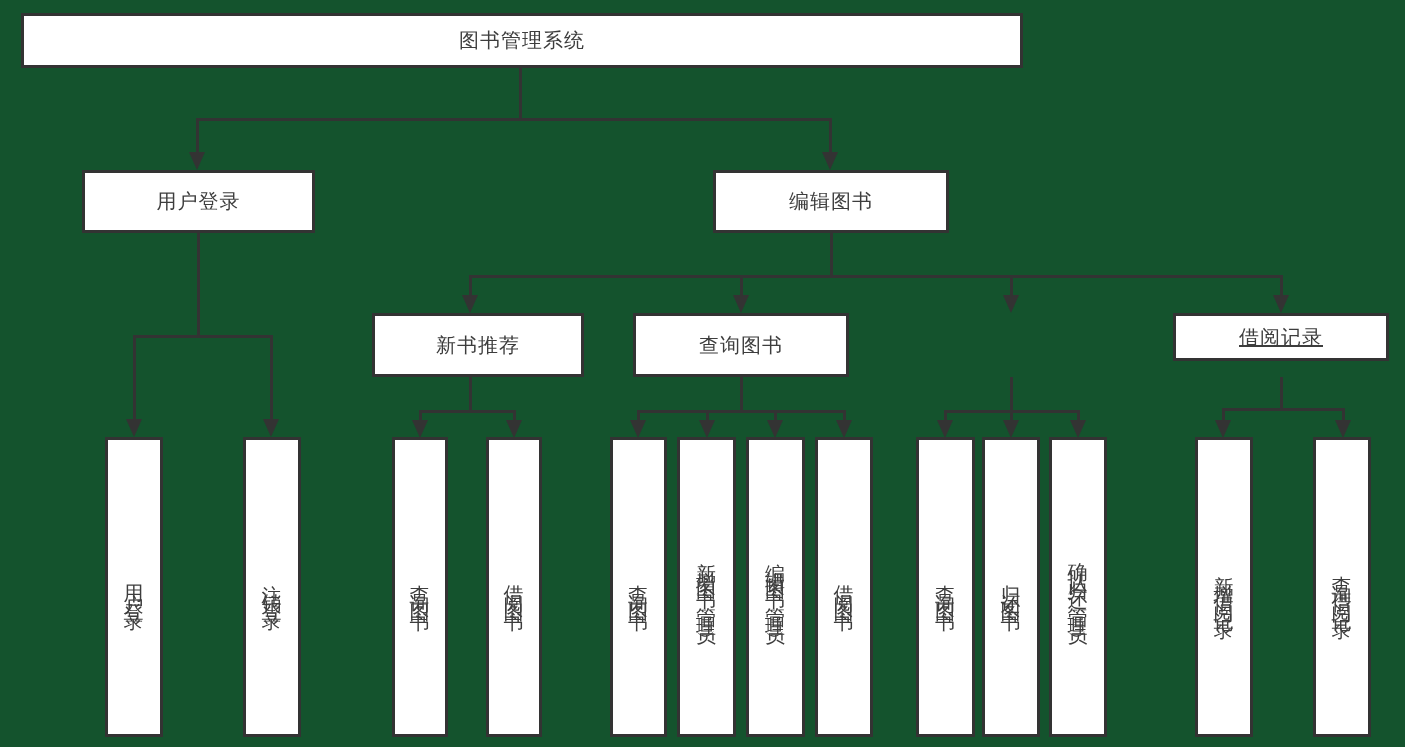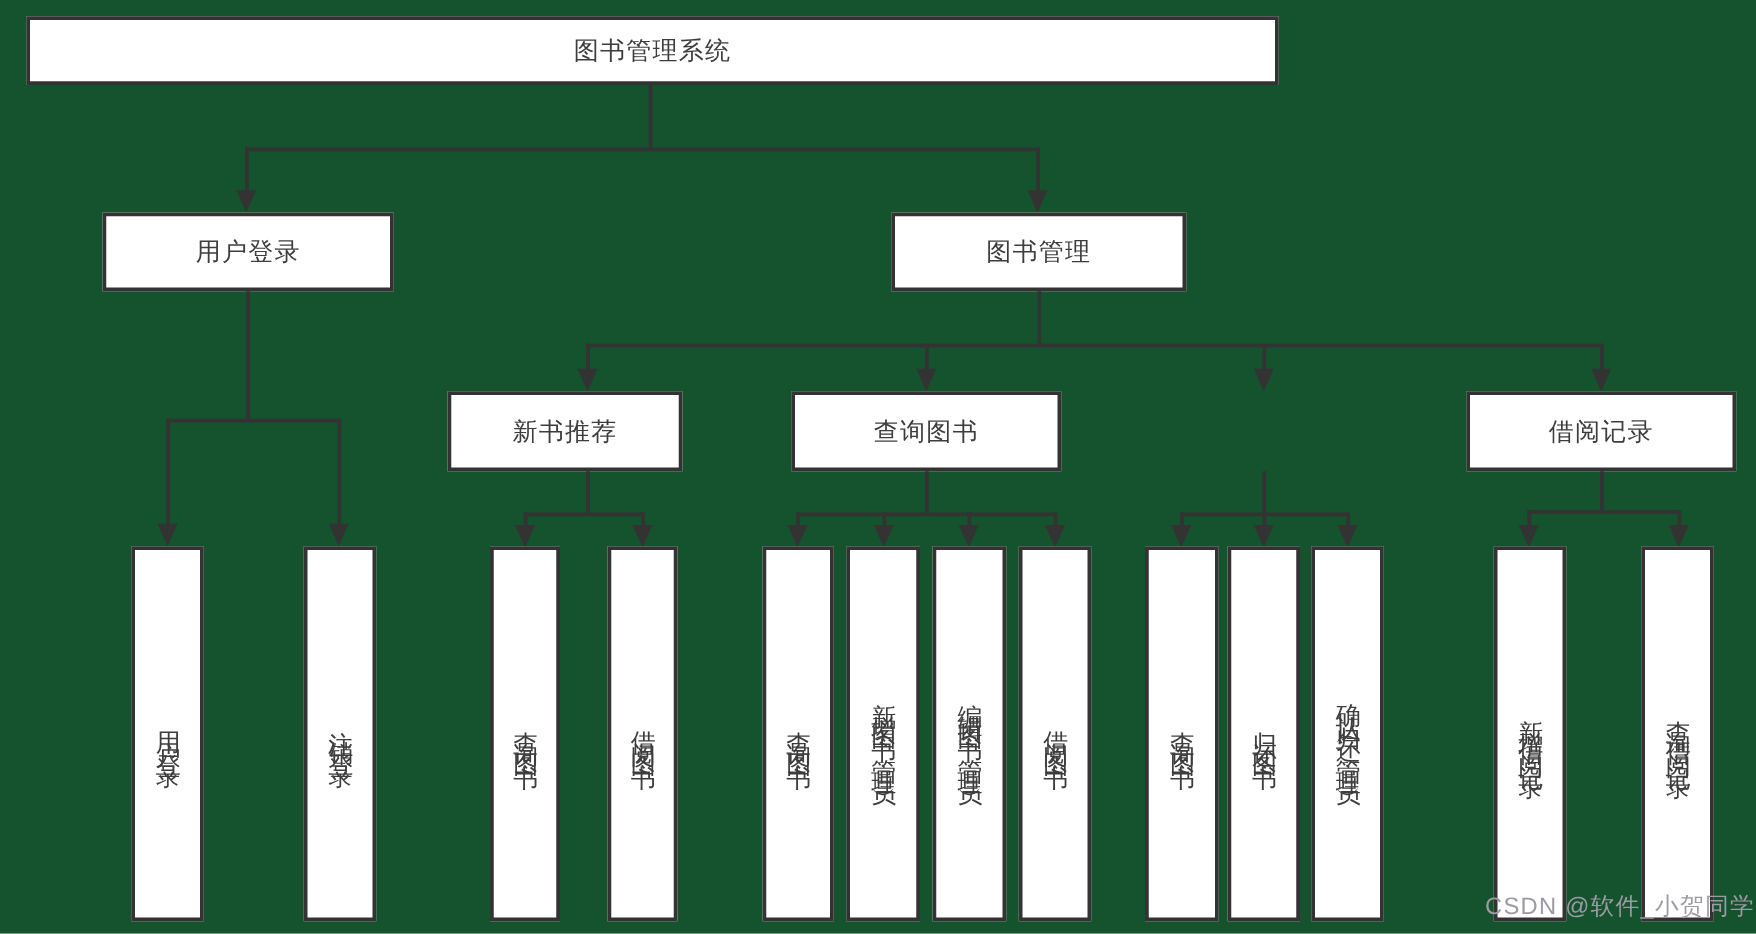--- a/index.html
+++ b/index.html
@@ -77,48 +77,48 @@
   <div class="hline" style="left:196px; top:118px; width:636px;"></div>
   <div class="vline" style="left:196px; top:118px; height:36px;"></div>
   <div class="arrow-down" style="left:189px; top:152px;"></div>
   <div class="vline" style="left:829px; top:118px; height:36px;"></div>
   <div class="arrow-down" style="left:822px; top:152px;"></div>
 
   <div class="box" style="left:82px; top:170px; width:233px; height:63px;">
     <span>用户登录</span>
   </div>
   <div class="box" style="left:713px; top:170px; width:236px; height:63px;">
-    <span>图书管理</span>
+    <span>编辑图书</span>
   </div>
 
   <div class="vline" style="left:197px; top:233px; height:102px;"></div>
   <div class="hline" style="left:133px; top:335px; width:140px;"></div>
   <div class="vline" style="left:133px; top:335px; height:86px;"></div>
   <div class="arrow-down" style="left:126px; top:419px;"></div>
   <div class="vline" style="left:270px; top:335px; height:86px;"></div>
   <div class="arrow-down" style="left:263px; top:419px;"></div>
 
   <div class="vline" style="left:830px; top:233px; height:42px;"></div>
   <div class="hline" style="left:469px; top:275px; width:812px;"></div>
   <div class="vline" style="left:469px; top:275px; height:22px;"></div>
   <div class="arrow-down" style="left:462px; top:295px;"></div>
   <div class="vline" style="left:740px; top:275px; height:22px;"></div>
   <div class="arrow-down" style="left:733px; top:295px;"></div>
   <div class="vline" style="left:1010px; top:275px; height:22px;"></div>
   <div class="arrow-down" style="left:1003px; top:295px;"></div>
   <div class="vline" style="left:1280px; top:275px; height:22px;"></div>
   <div class="arrow-down" style="left:1273px; top:295px;"></div>
 
-  <div class="box" style="left:358px; top:313px; width:188px; height:64px;text-align:right;">
+  <div class="box" style="left:372px; top:313px; width:212px; height:64px;text-align:right;">
     <span>新书推荐</span>
   </div>
   <div class="box" style="left:633px; top:313px; width:216px; height:64px;">
     <span>查询图书</span>
   </div>
-  <div class="box" style="left:1173px; top:313px; width:216px; height:64px;">
+  <div class="box" style="left:1173px; top:313px; width:216px; height:48px;text-decoration:underline;">
     <span>借阅记录</span>
   </div>
 
   <div class="vline" style="left:469px; top:377px; height:33px;"></div>
   <div class="hline" style="left:419px; top:410px; width:97px;"></div>
   <div class="vline" style="left:419px; top:410px; height:12px;"></div>
   <div class="arrow-down" style="left:412px; top:420px;"></div>
   <div class="vline" style="left:513px; top:410px; height:12px;"></div>
   <div class="arrow-down" style="left:506px; top:420px;"></div>
 
@@ -186,15 +186,14 @@
     <span>确认归还（管理员）</span>
   </div>
 
   <div class="box vbox" style="left:1195px; top:437px; width:58px; height:300px;">
     <span>新增借阅记录</span>
   </div>
   <div class="box vbox" style="left:1313px; top:437px; width:58px; height:300px;">
     <span>查询借阅记录</span>
   </div>
 
-  <div class="watermark">CSDN @软件_小贺同学</div>
 
 </div>
 
 </body></html>

